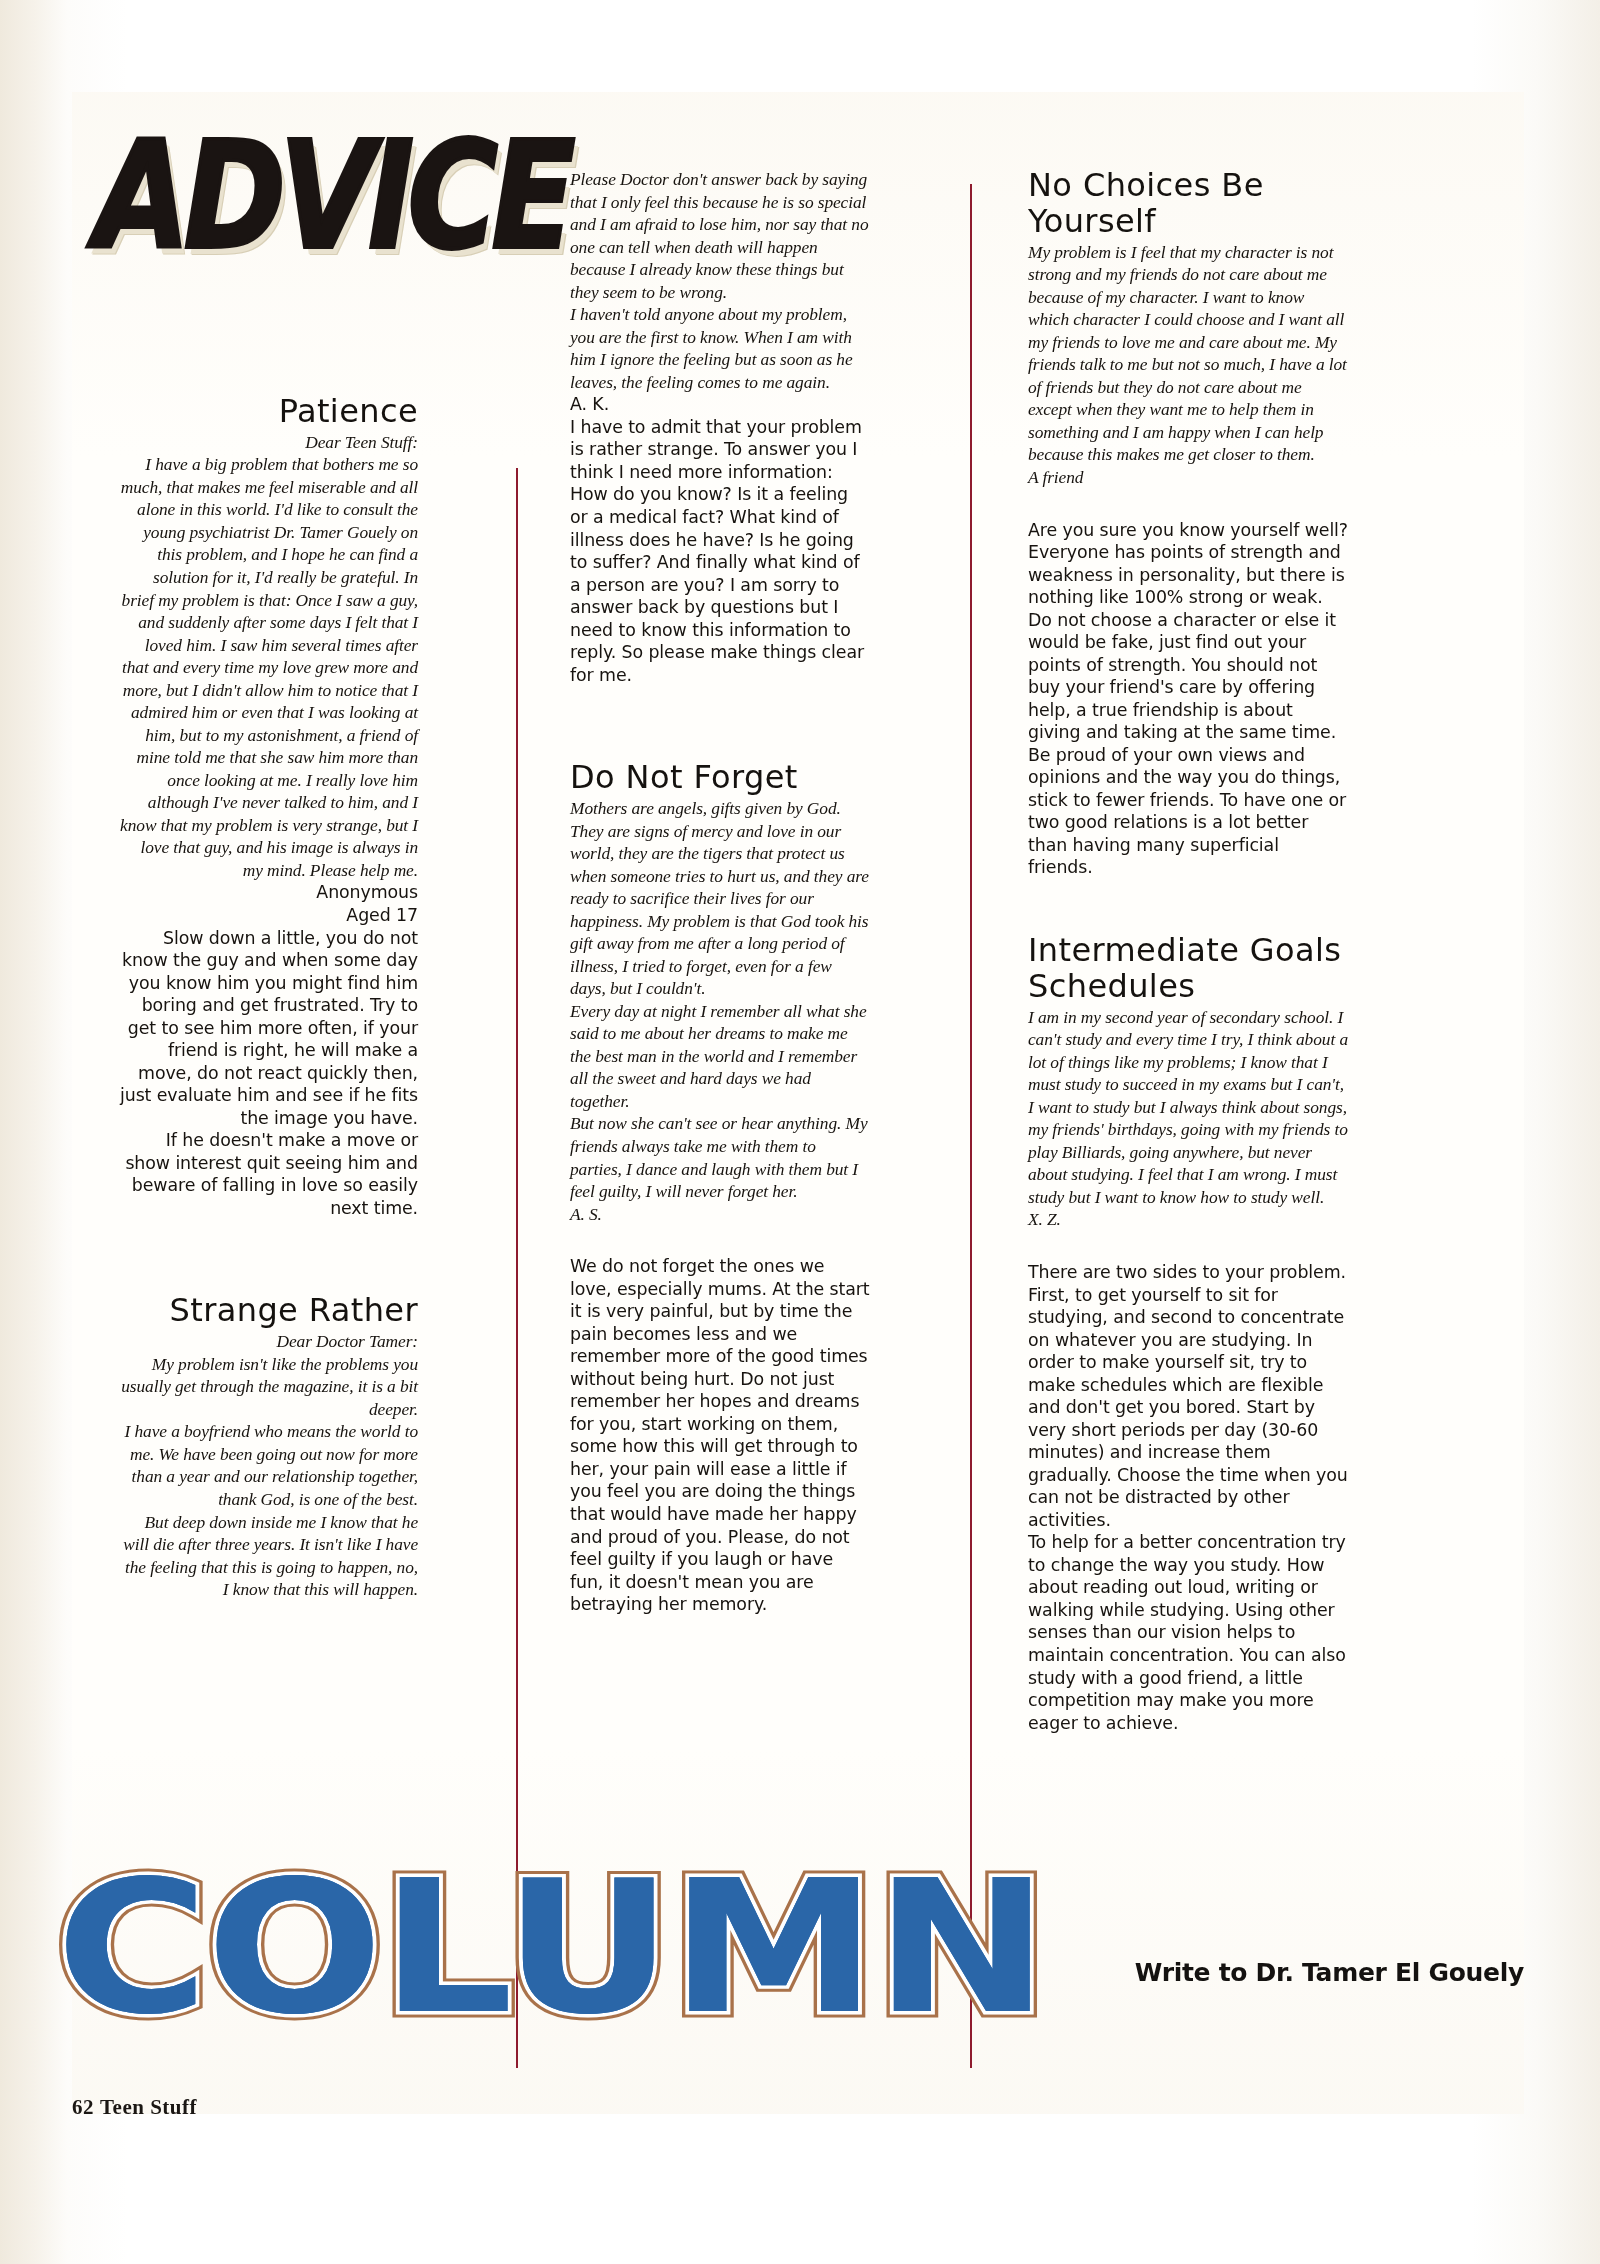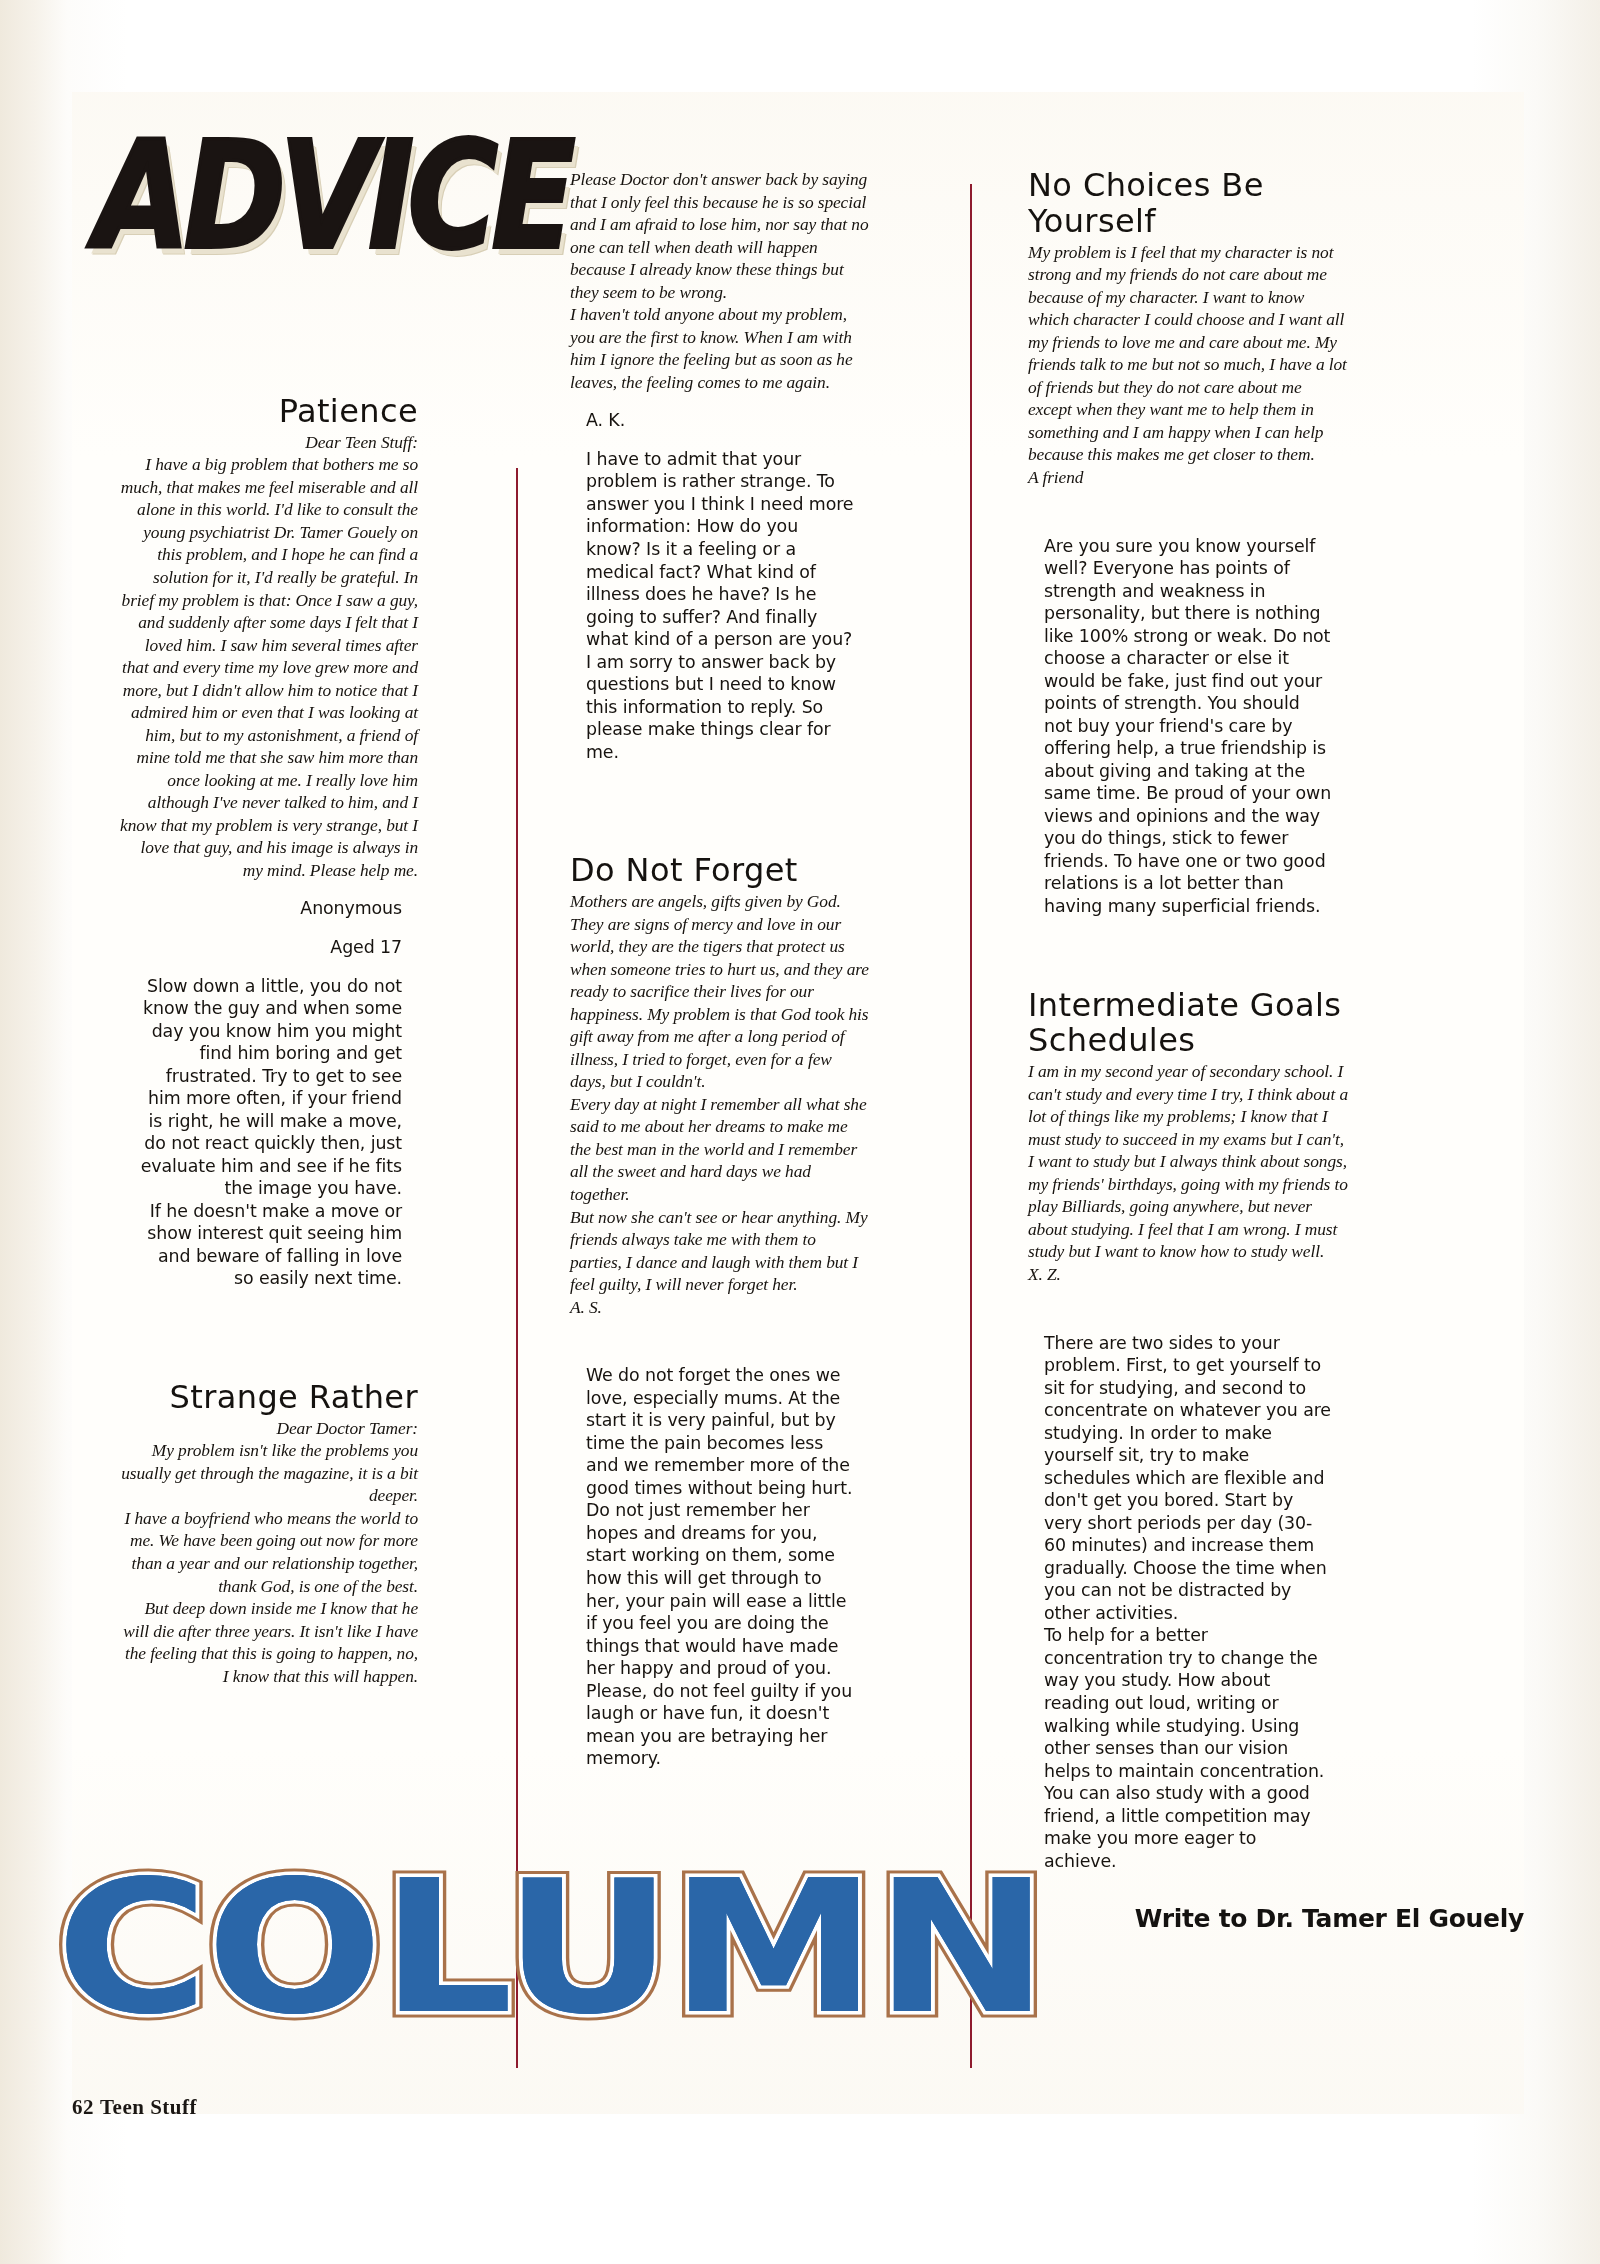--- a/index.html
+++ b/index.html
@@ -102,21 +102,21 @@
     color: #17130f;
     margin: 0;
     letter-spacing: -.1px;
   }
   .reply {
     font-family: "DejaVu Sans", sans-serif;
     font-style: normal;
     font-size: 17.4px;
     line-height: 1.295;
     color: #17130f;
-    margin: 16px;
+    margin: 0;
     letter-spacing: -.1px;
   }
   .gap-md { height: 30px; }
   .gap-lg { height: 54px; }
   .gap-xl { height: 74px; }
 
   
   .column-logo {
     position: absolute;
     left: 56px;
@@ -174,21 +174,21 @@
     font-family: "Liberation Serif", serif;
     font-weight: 700;
     font-size: 21px;
     color: #1b1714;
     letter-spacing: .5px;
   }
   .folio .num { margin-right: 6px; }
   .credit {
     position: absolute;
     right: 76px;
-    top: 1904px;
+    top: 1958px;
     font-family: "DejaVu Sans", sans-serif;
     font-weight: 700;
     font-size: 25px;
     color: #141210;
     letter-spacing: -.3px;
     white-space: nowrap;
   }
 </style>
 </head>
 <body>

